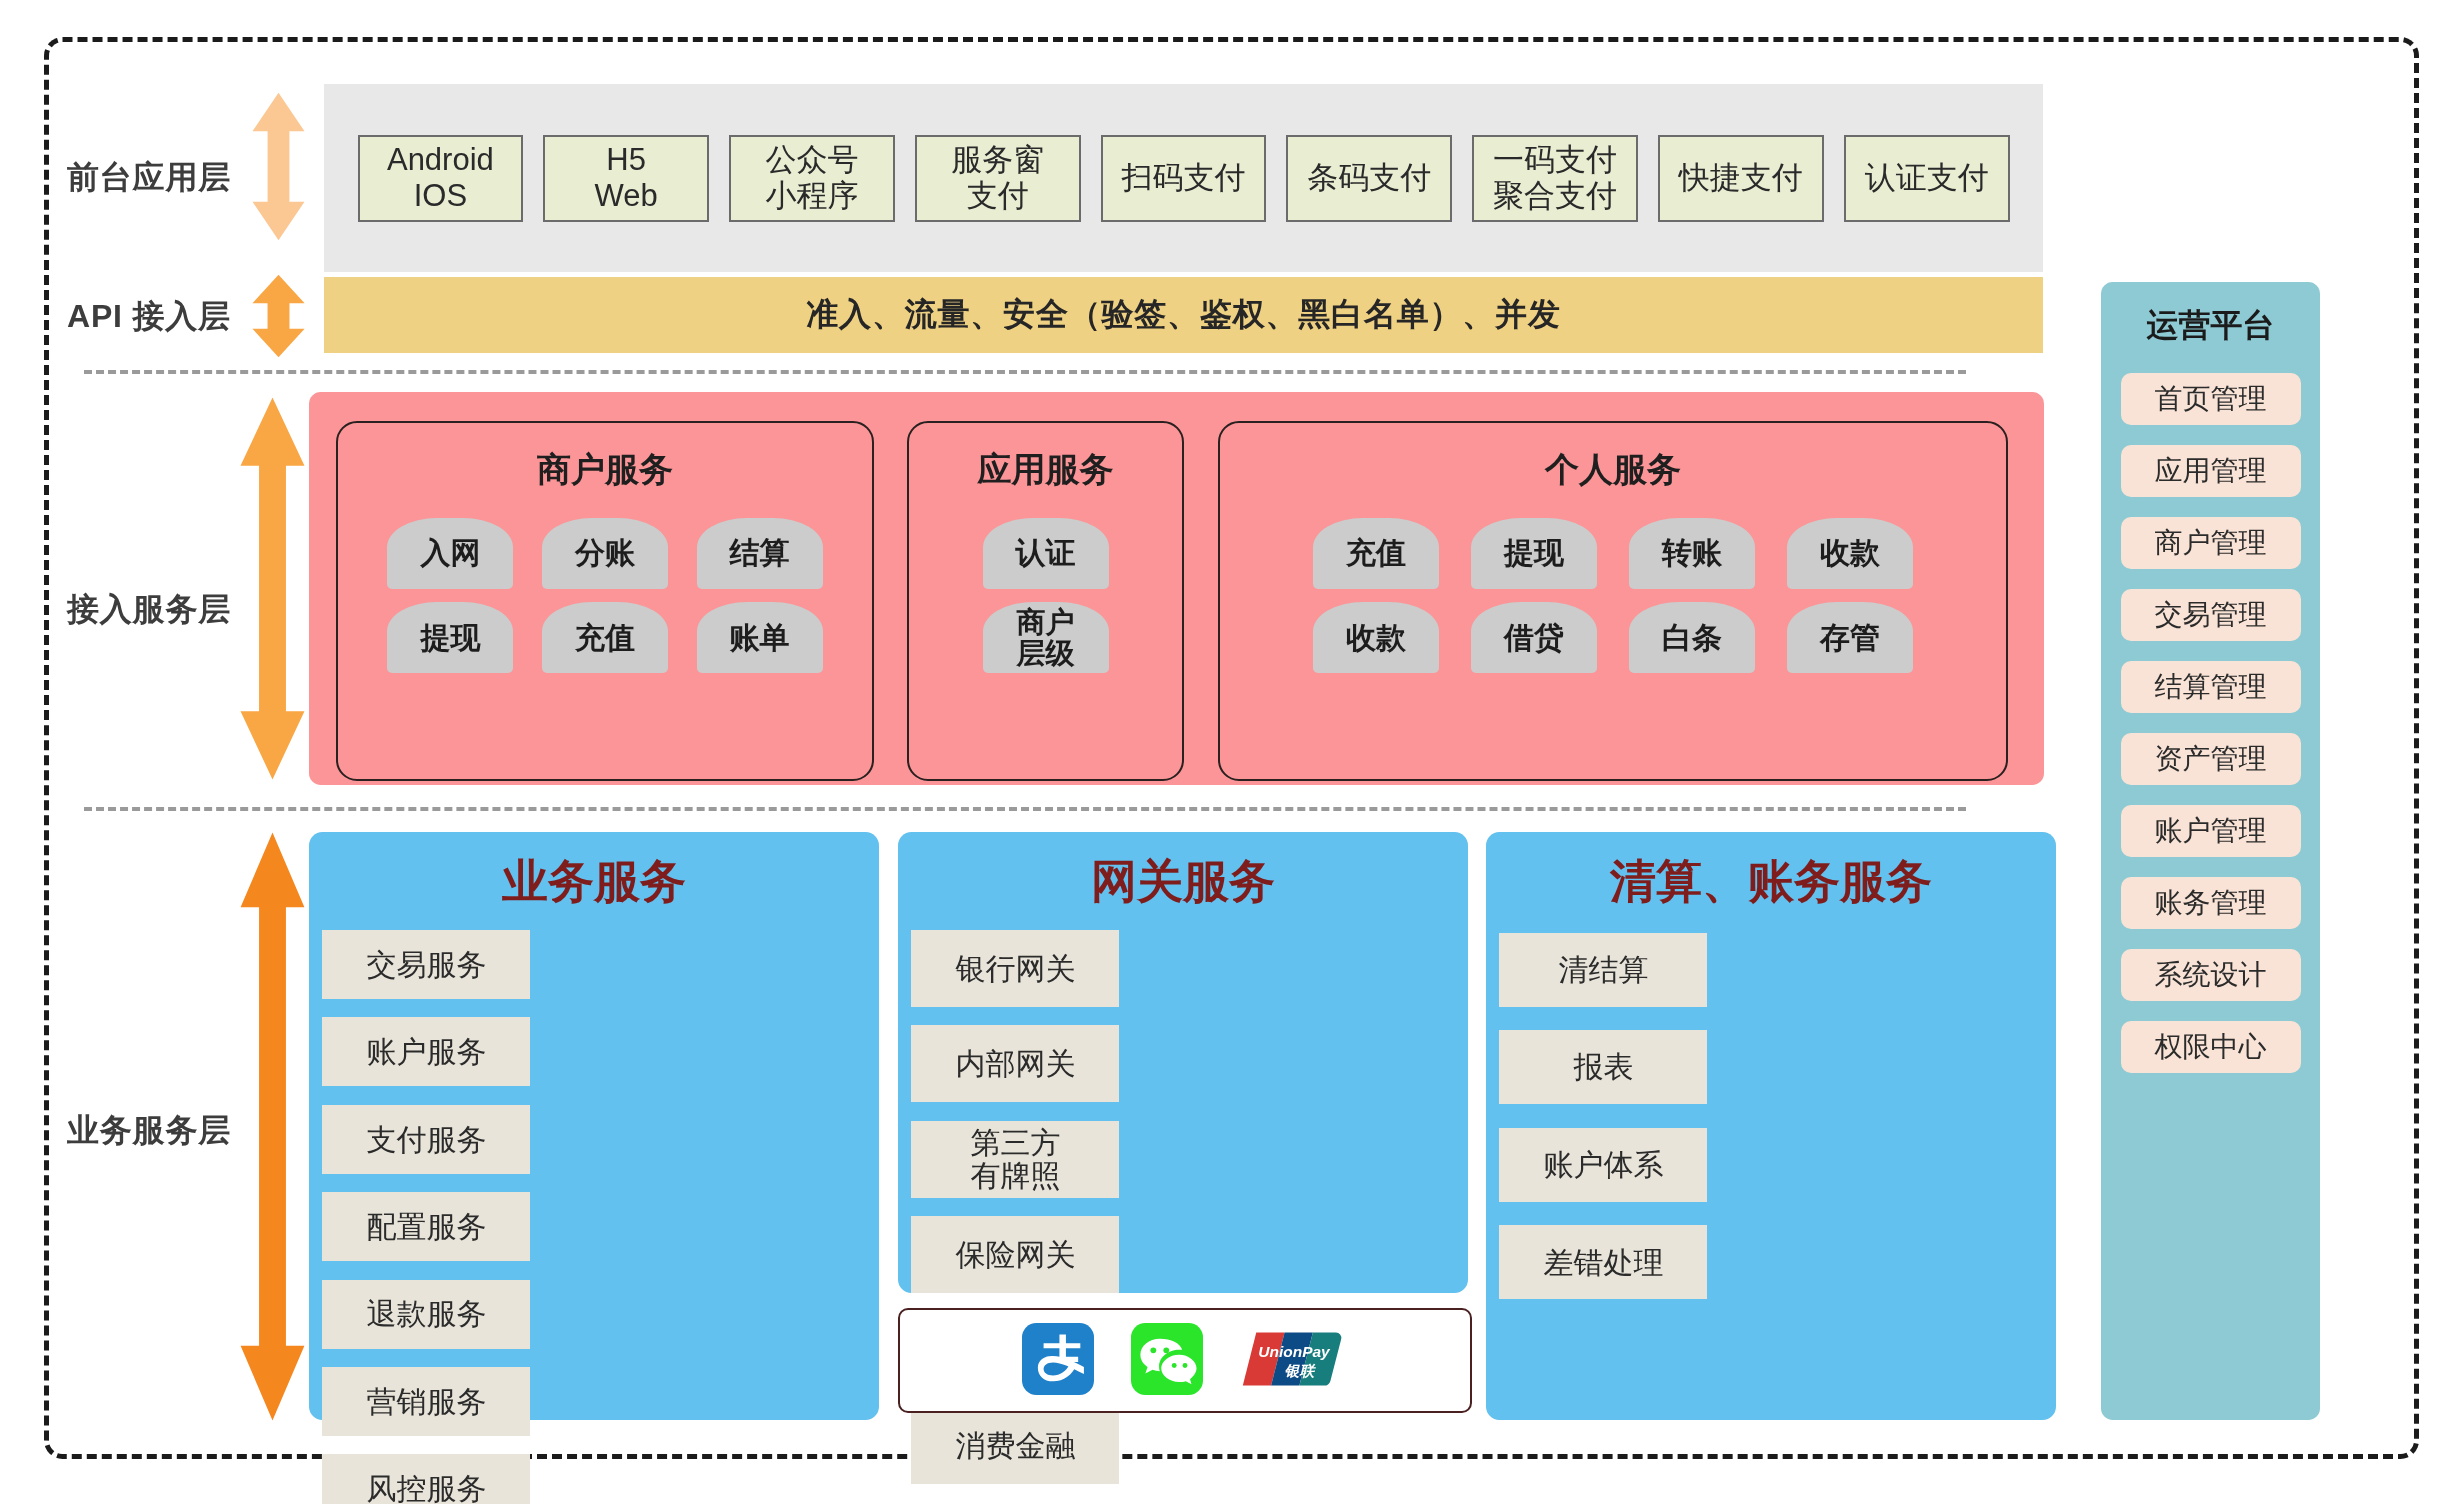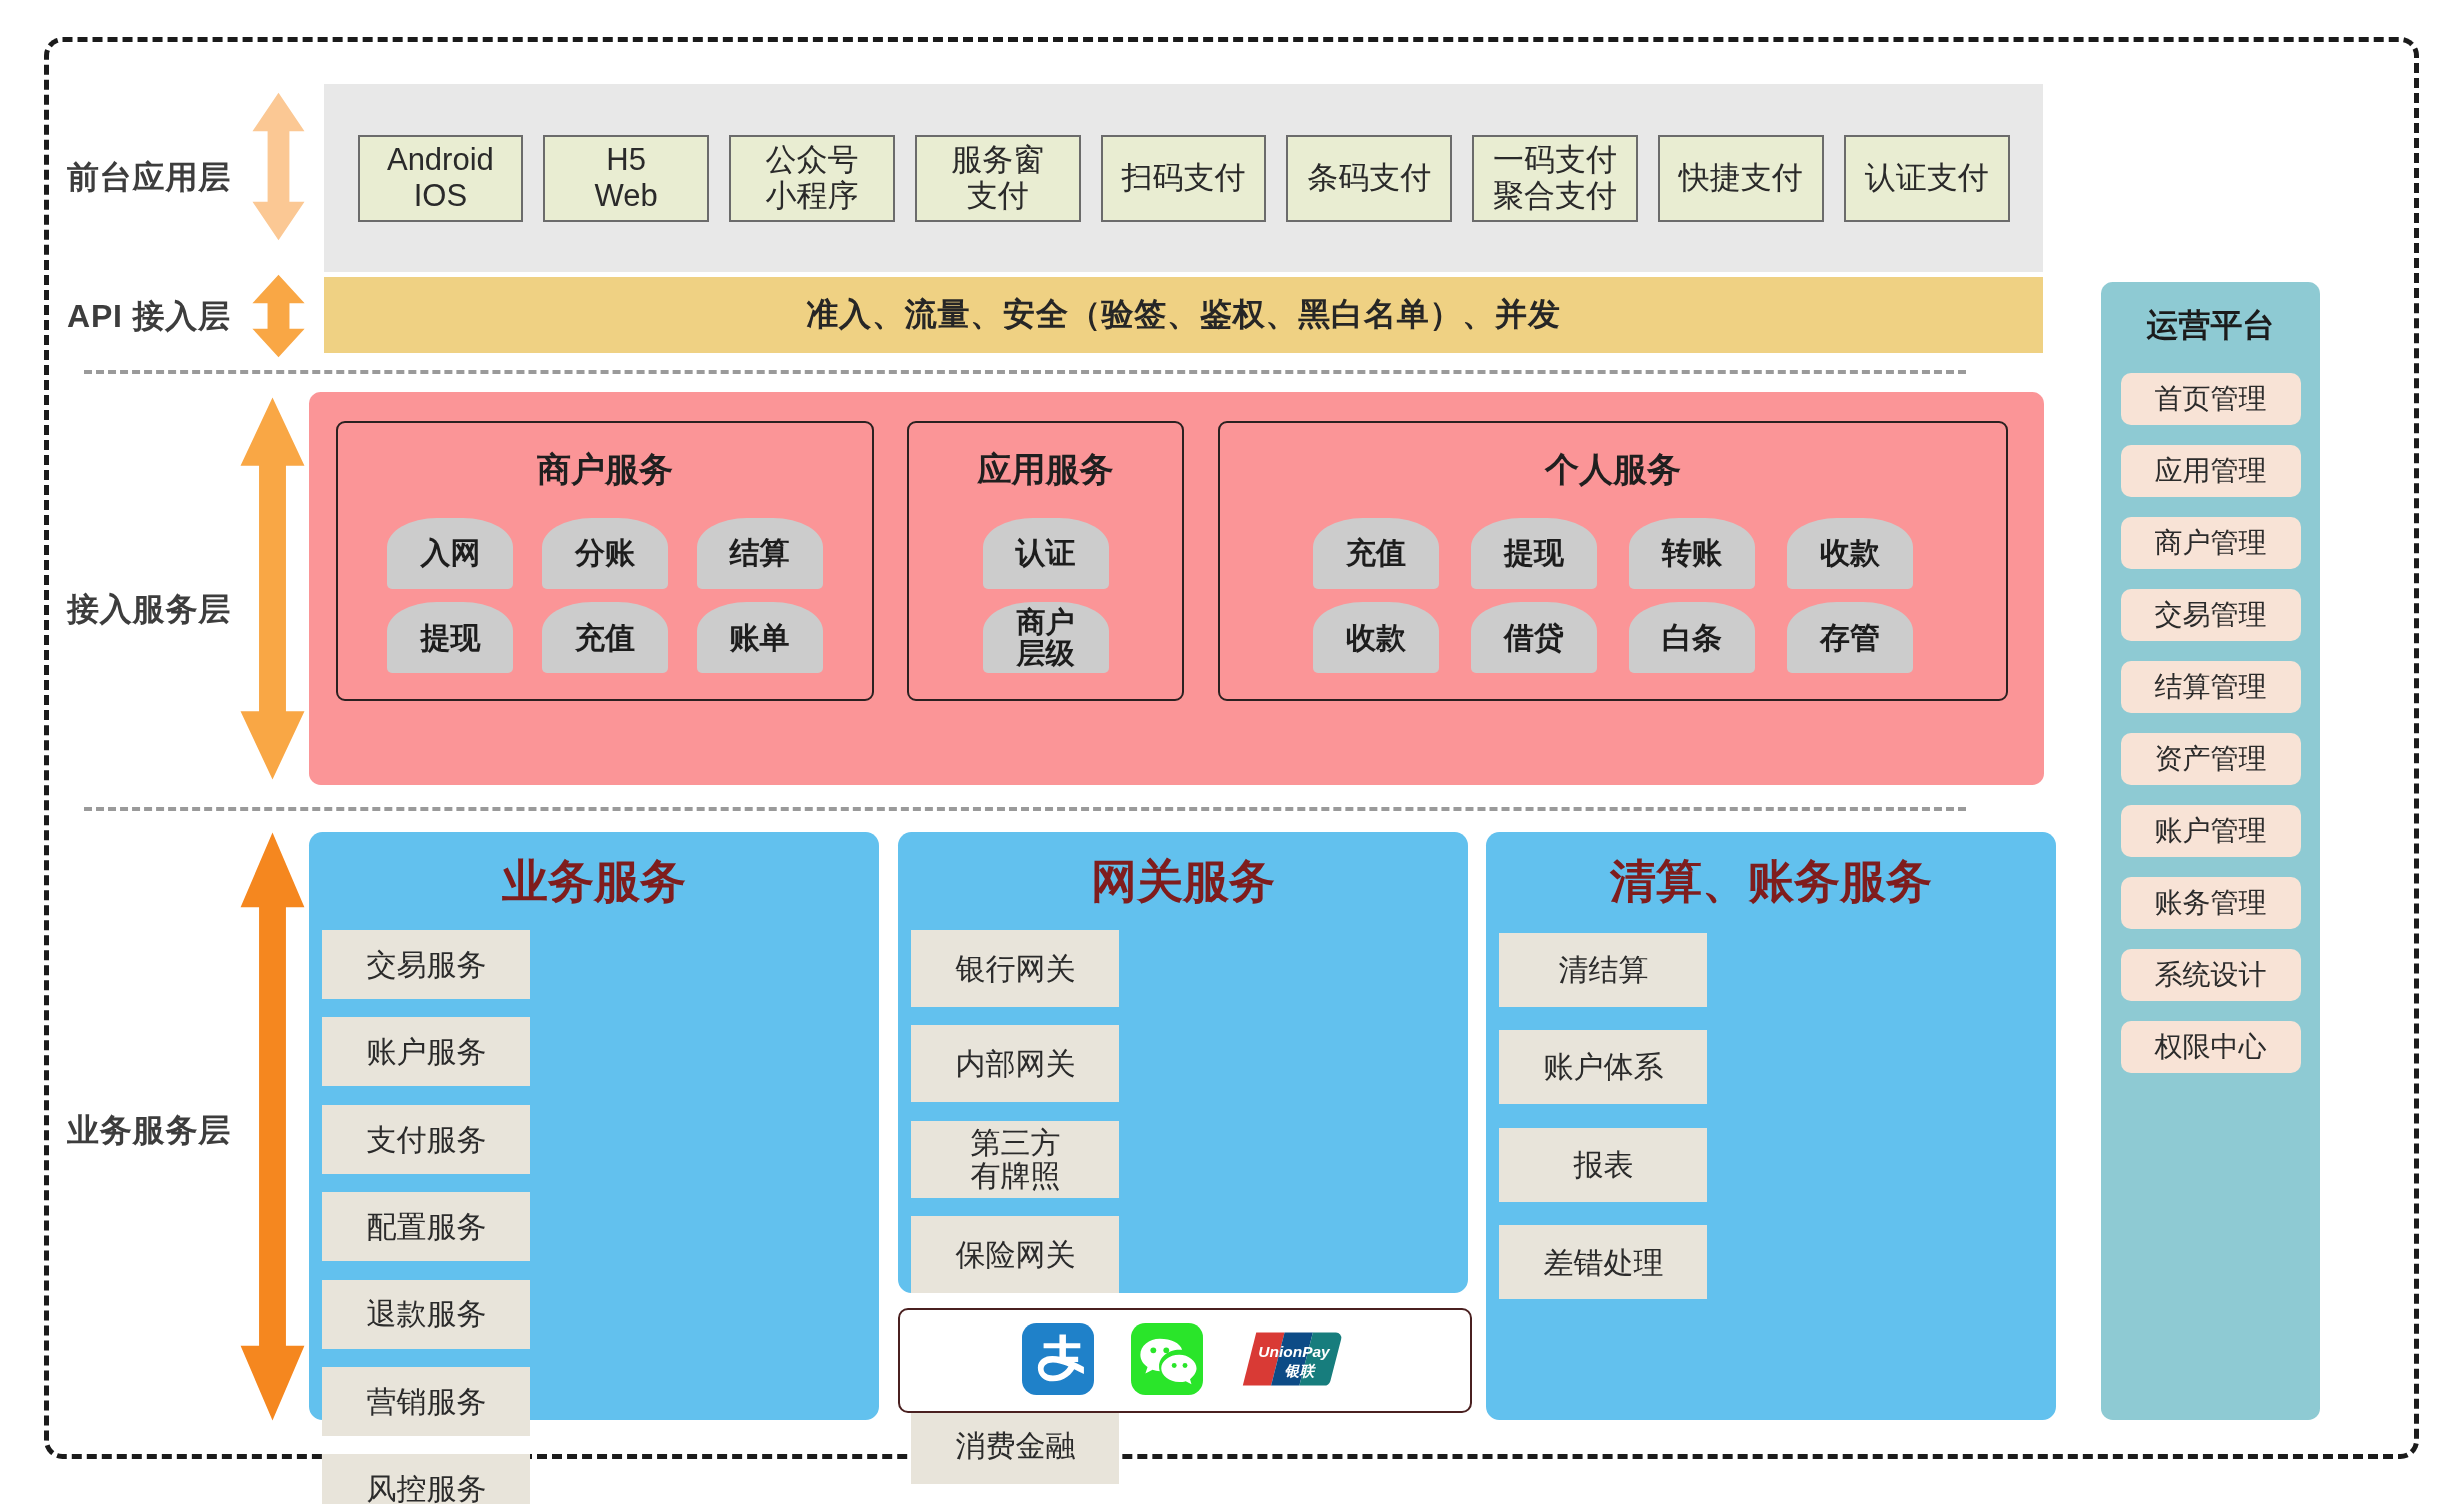--- a/index.html
+++ b/index.html
@@ -38,21 +38,21 @@
   .app-box .two{display:block;}
 
   
   .api-bar{position:absolute;left:324px;top:277px;width:1719px;height:76px;background:#efd183;
     display:flex;align-items:center;justify-content:center;
     font-size:32px;font-weight:bold;color:#262626;letter-spacing:0.8px;}
 
   
   .pink-layer{position:absolute;left:309px;top:392px;width:1735px;height:393px;
     background:#fb9597;border-radius:11.8px;}
-  .pink-panel{position:absolute;top:29px;height:280px;border:2.5px solid #2a2020;border-radius:9px;
+  .pink-panel{position:absolute;top:29px;height:360px;border:2.5px solid #2a2020;border-radius:21px;
     box-sizing:border-box;}
   .pink-panel .ptitle{text-align:center;font-size:34px;font-weight:bold;color:#1f1f1f;margin-top:23.5px;}
   .pgrid{display:flex;flex-wrap:wrap;justify-content:center;margin-top:18.5px;}
   .chip{width:126px;height:71px;background:#cccccc;margin:6.7px 14.3px;
     display:flex;align-items:center;justify-content:center;text-align:right;
     font-size:30px;font-weight:bold;color:#1d1d1d;line-height:1.0;
     border-radius:50px 50px 5px 5px / 29px 29px 5px 5px;}
   .chip.tall{line-height:1.05;font-size:29px;}
   .panel-merchant{left:27px;width:538px;}
   .panel-app{left:598px;width:277px;}
@@ -242,22 +242,22 @@
       <div class="bbox" style="white-space:pre-line;">第三方
 无牌照</div>
       <div class="bbox">消费金融</div>
     </div>
   </div>
 
   <div class="blue-panel bp-clr">
     <div class="bp-title">清算、账务服务</div>
     <div class="bgrid">
       <div class="bbox">清结算</div>
+      <div class="bbox">报表</div>
       <div class="bbox">账户体系</div>
-      <div class="bbox">报表</div>
       <div class="bbox">差错处理</div>
     </div>
   </div>
 
   <div class="logo-box">
     <span class="logo">
       <svg width="72" height="72" viewBox="0 0 100 100">
         <rect x="0" y="0" width="100" height="100" rx="20" fill="#1f81c9"></rect>
         <path d="M52 16 h9 v12 h20 v7 h-20 v12 h17 v7 h-44 v-7 h18 v-12 h-22 v-7 h22 z" fill="#fff"></path>
         <path d="M22 62 c0-10 9-16 20-16 c14 0 28 7 44 15 v10 c-18-9-31-16-43-16 c-8 0-13 4-13 9 c0 5 5 9 13 9 c10 0 18-6 23-15 h10 c-6 14-18 23-33 23 c-13 0-21-8-21-19 z" fill="#fff"></path>

